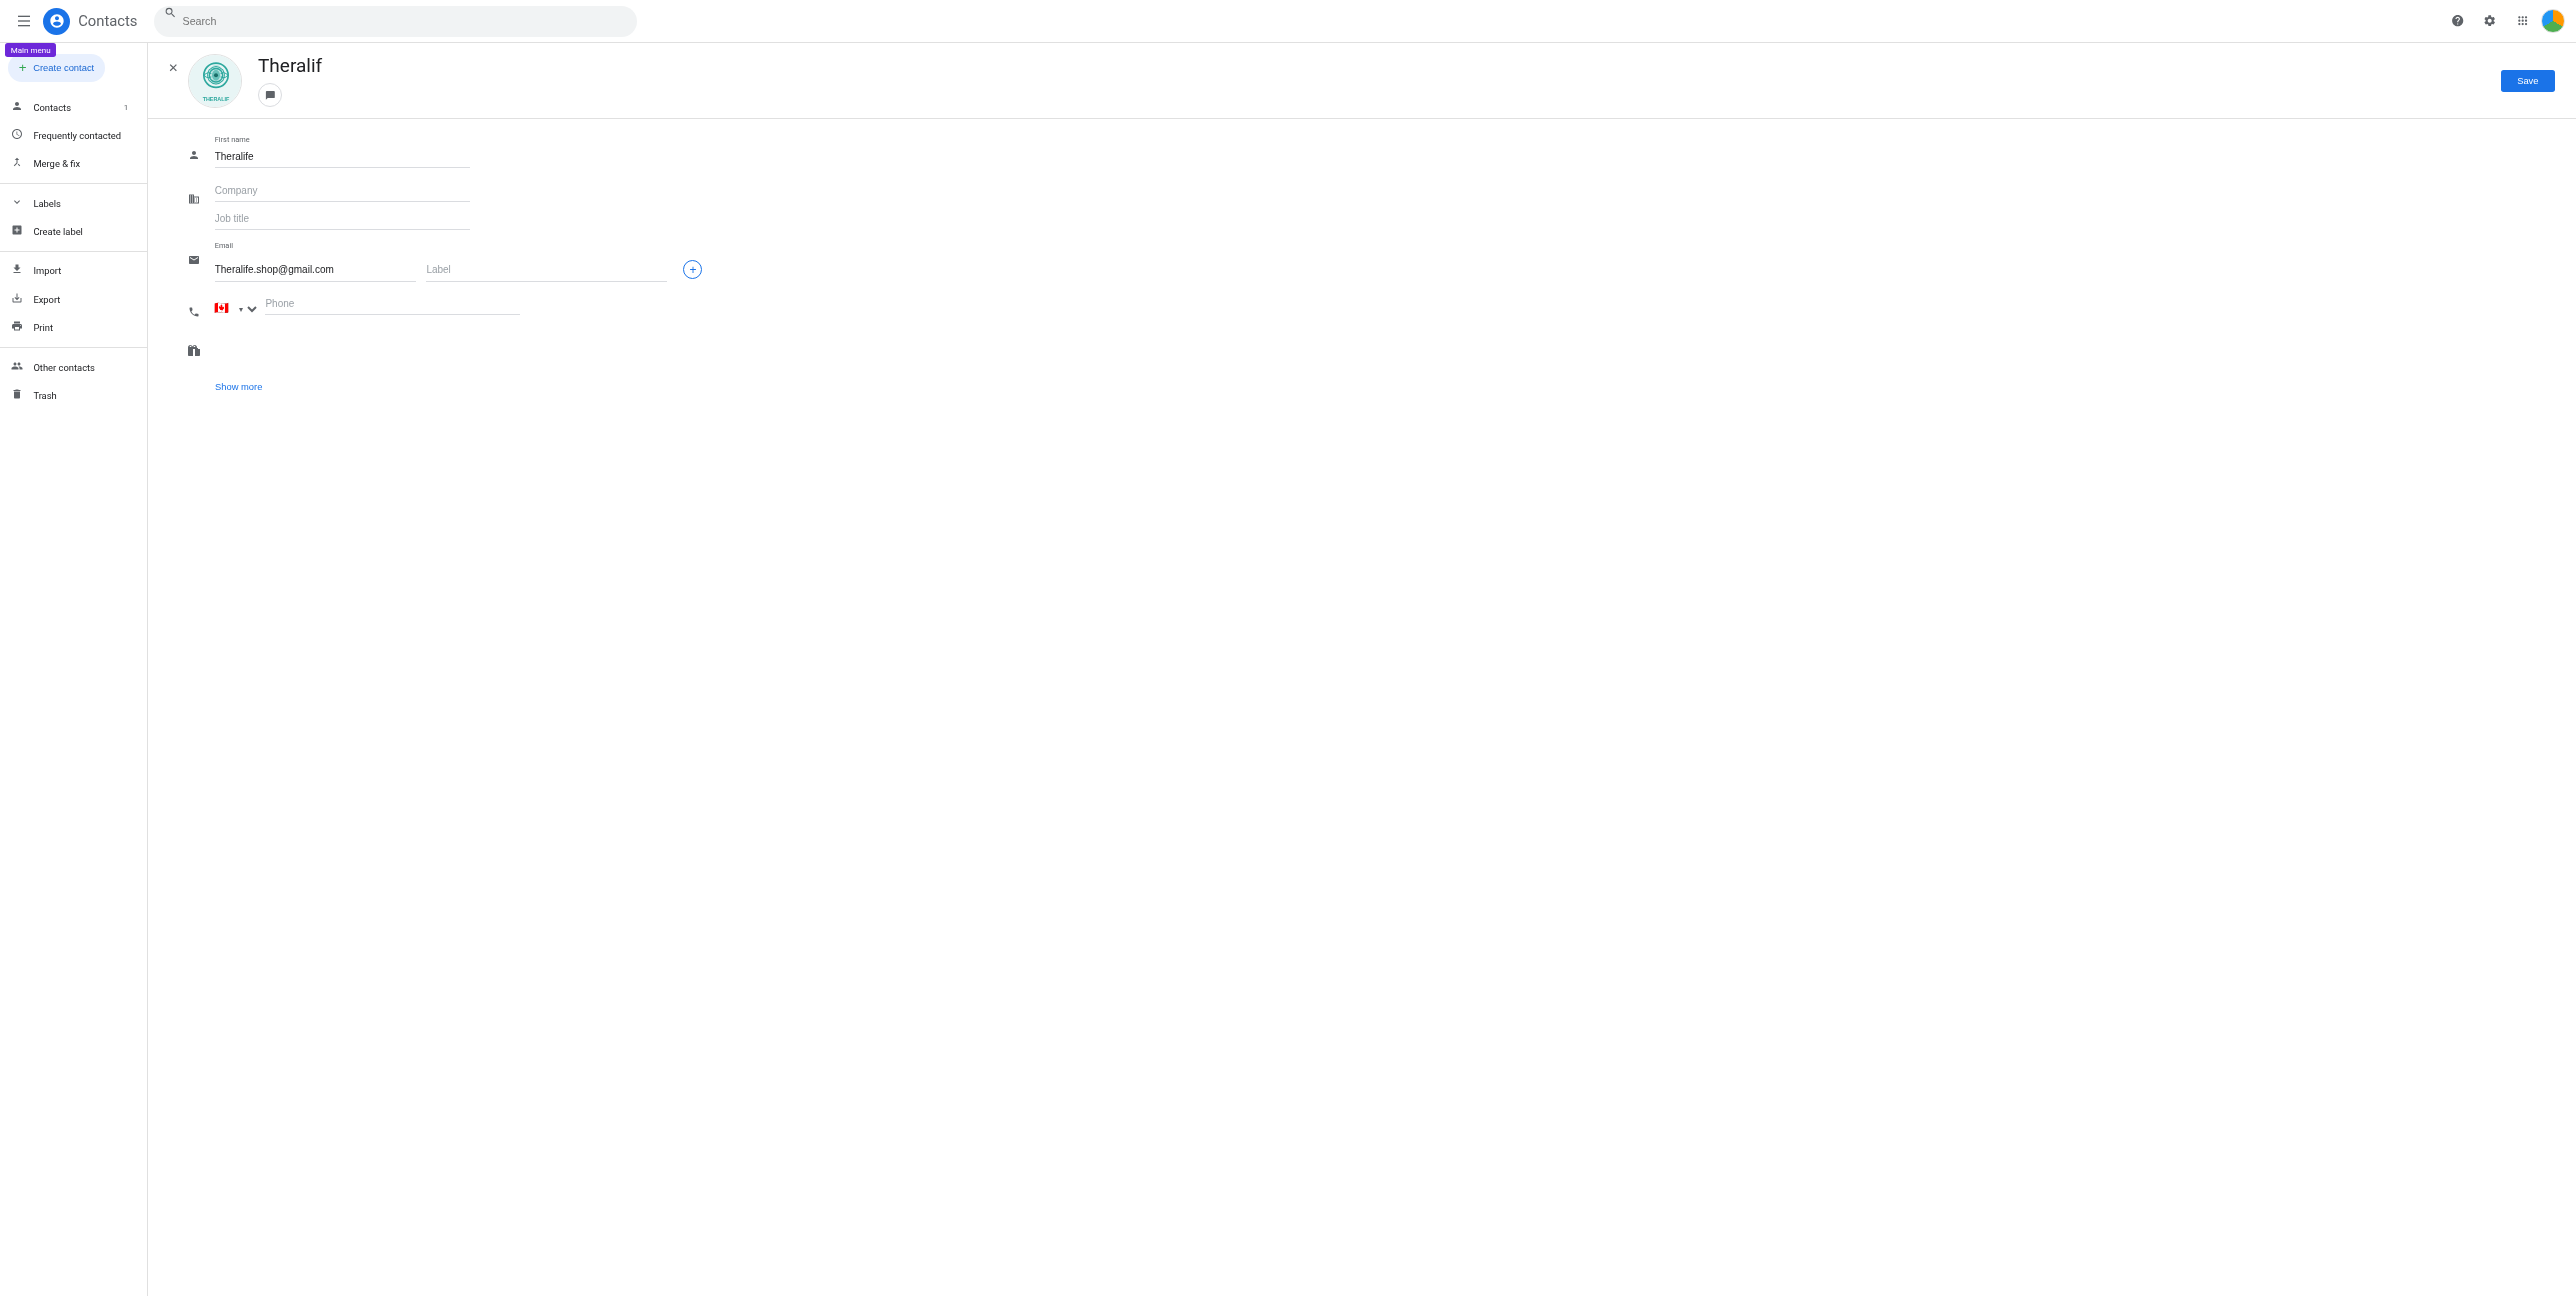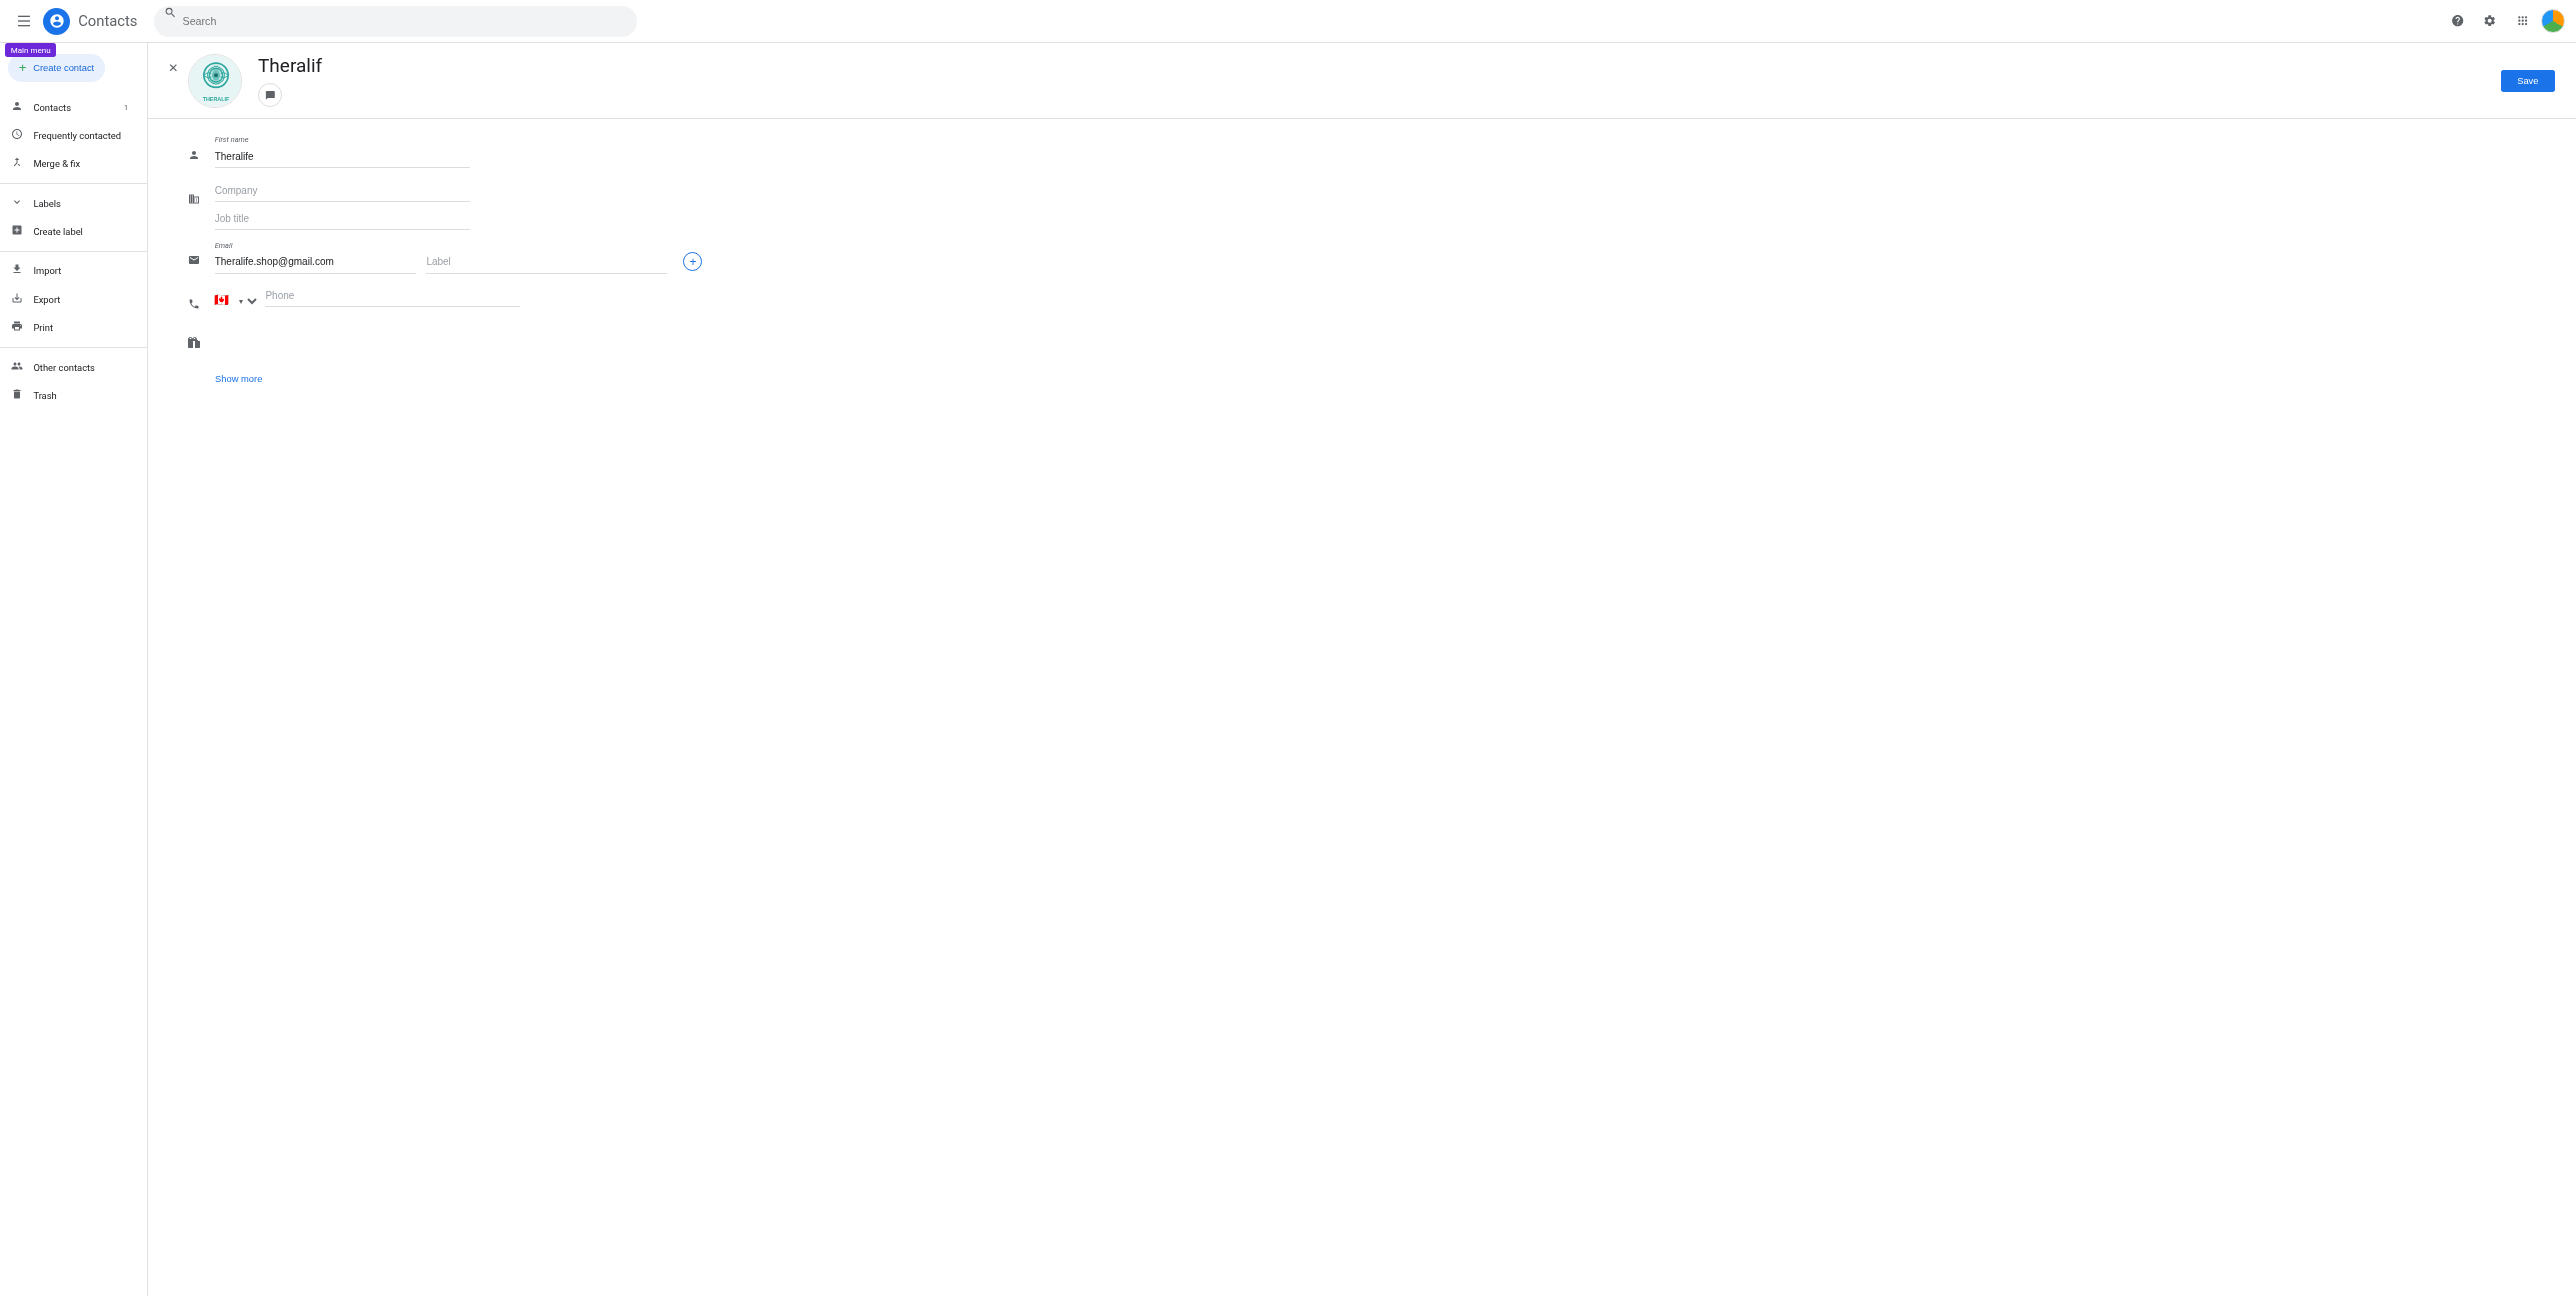--- a/index.html
+++ b/index.html
@@ -42,24 +42,24 @@
     .contact-action-icons { display: flex; gap: 5.4px; margin-top: 5.4px; }
     .contact-action-icon { width: 24px; height: 24px; border-radius: 50%; border: 0.7px solid #dadce0; background: transparent; cursor: pointer; display: flex; align-items: center; justify-content: center; color: #5f6368; font-size: 10.7px; }
     .save-btn { margin-left: auto; padding: 5.4px 16px; background: #1a73e8; color: white; border: none; border-radius: 2.7px; font-size: 9.4px; font-weight: 500; cursor: pointer; }
 
     
     .form-area { padding: 16px 21.5px 16px 40px; }
     .form-row { display: flex; align-items: flex-start; gap: 10.7px; margin-bottom: 10.7px; }
     .form-row-icon { width: 16px; padding-top: 13.4px; color: #5f6368; font-size: 12px; flex-shrink: 0; }
     .form-fields { flex: 1; display: flex; flex-direction: column; gap: 5.4px; }
     .form-field { display: flex; flex-direction: column; }
-    .form-field label { font-size: 7.4px; color: #5f6368; margin-bottom: 1.3px; font-style: italic; }
+    .form-field label { font-size: 7.4px; color: #5f6368; margin-bottom: 1.3px; }
     .form-field input { border: none; border-bottom: 0.7px solid #dadce0; outline: none; padding: 5.4px 0; font-size: 10px; color: #202124; background: transparent; width: 255px; }
     .form-field input::placeholder { color: #9aa0a6; }
-    .form-inline { display: flex; gap: 10.7px; align-items: flex-end; }
+    .form-inline { display: flex; gap: 10.7px; align-items: flex-end; margin-top: 8px; }
     .form-inline input { width: 241px; }
     .email-label-field { border: none; border-bottom: 0.7px solid #dadce0; outline: none; padding: 5.4px 0; font-size: 9.4px; color: #9aa0a6; background: transparent; width: 94px; }
     .add-email-btn { width: 19px; height: 19px; border-radius: 50%; border: 0.7px solid #1a73e8; background: transparent; color: #1a73e8; font-size: 12px; cursor: pointer; display: flex; align-items: center; justify-content: center; margin-left: 5.4px; margin-bottom: 2.7px; }
     .phone-row { display: flex; align-items: flex-end; gap: 5.4px; }
     .phone-flag { font-size: 12px; }
     .phone-dropdown { border: none; background: transparent; outline: none; font-size: 8px; color: #5f6368; cursor: pointer; }
     .phone-input { border: none; border-bottom: 0.7px solid #dadce0; outline: none; padding: 5.4px 0; font-size: 9.4px; color: #9aa0a6; background: transparent; width: 201px; }
     .show-more-btn { color: #1a73e8; background: transparent; border: none; cursor: pointer; font-size: 9.4px; padding: 5.4px 0; margin-top: 5.4px; }
 
     .content-wrapper { position: relative; }

